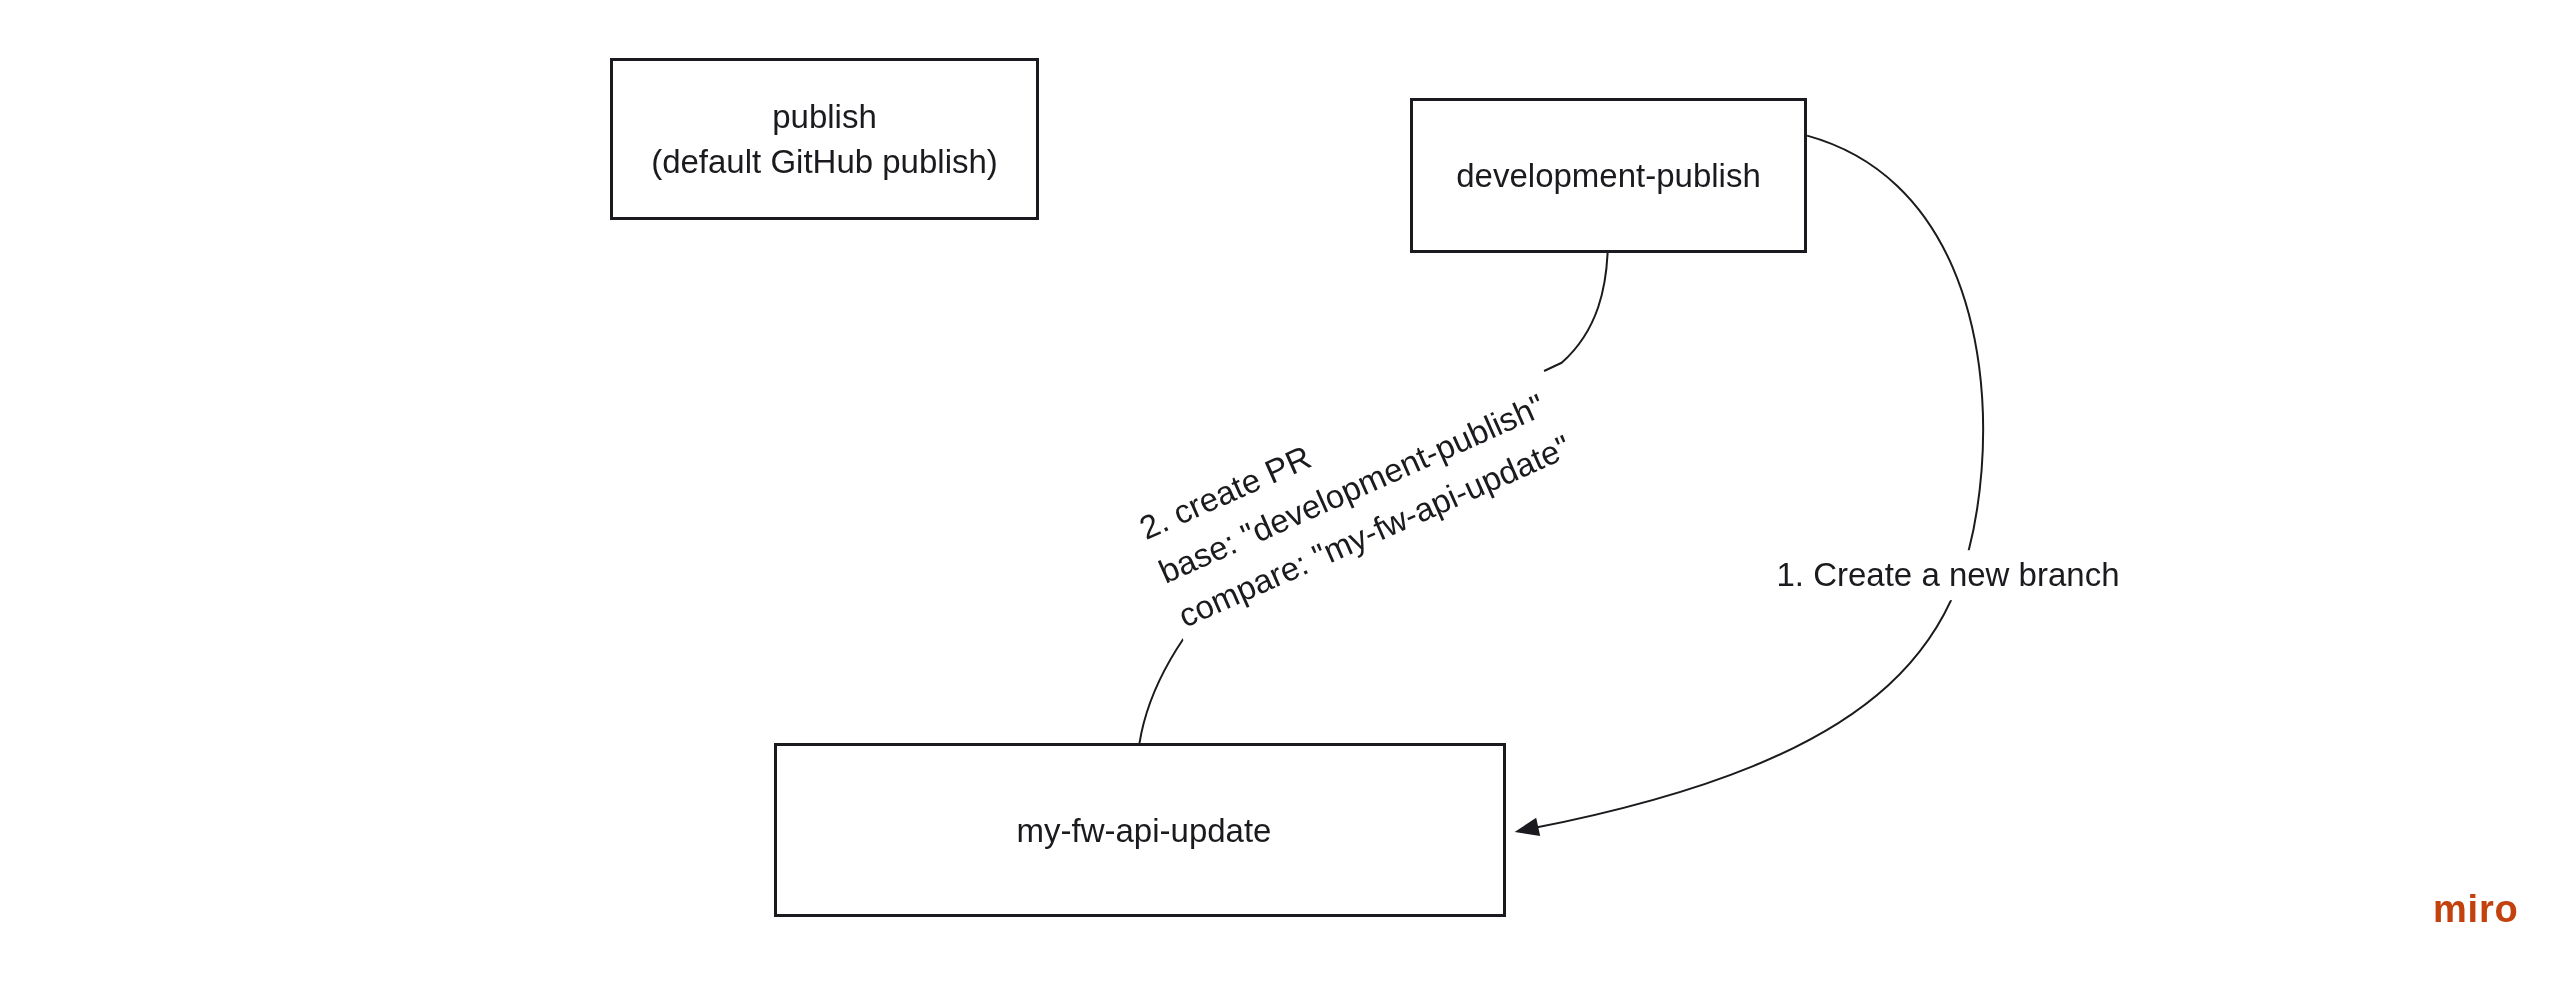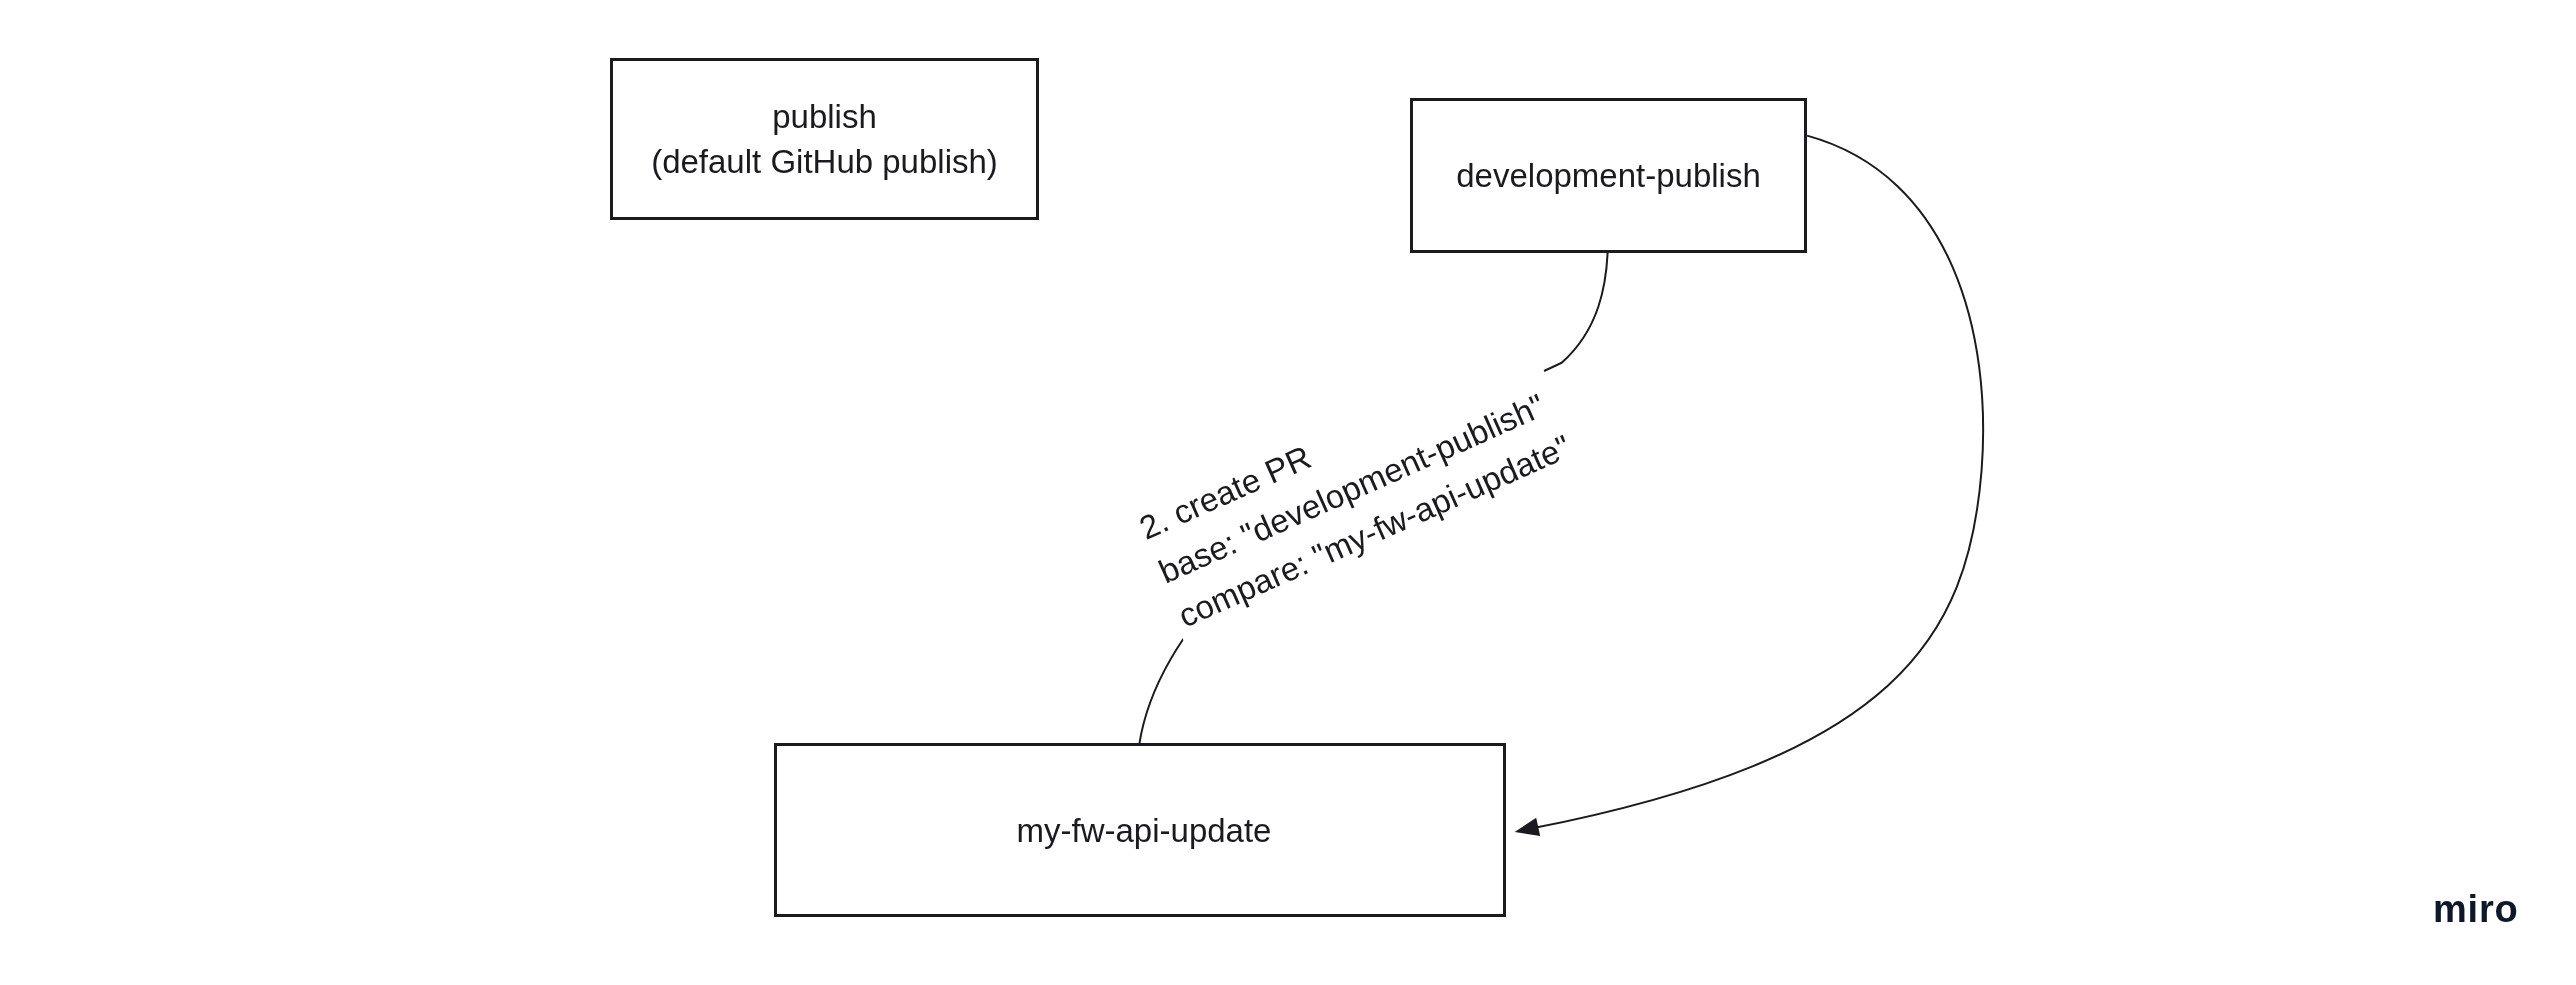--- a/index.html
+++ b/index.html
@@ -93,23 +93,24 @@
   </div>
 
   <div class="node node-dev-publish">
     <div>development-publish</div>
   </div>
 
   <div class="node node-my-fw-api-update">
     <div>my-fw-api-update</div>
   </div>
 
+  <div class="caption caption-branch">1. Create a new branch</div>
 
   <div class="caption caption-pr">
     <div>2. create PR</div>
     <div>base: "development-publish"</div>
     <div>compare: "my-fw-api-update"</div>
   </div>
 
-  <div class="watermark" style="color: #0f172a;">miro</div>
+  <div class="watermark" style="color: #c2410c;">miro</div>
 
 </div>
 
 
 </body></html>

